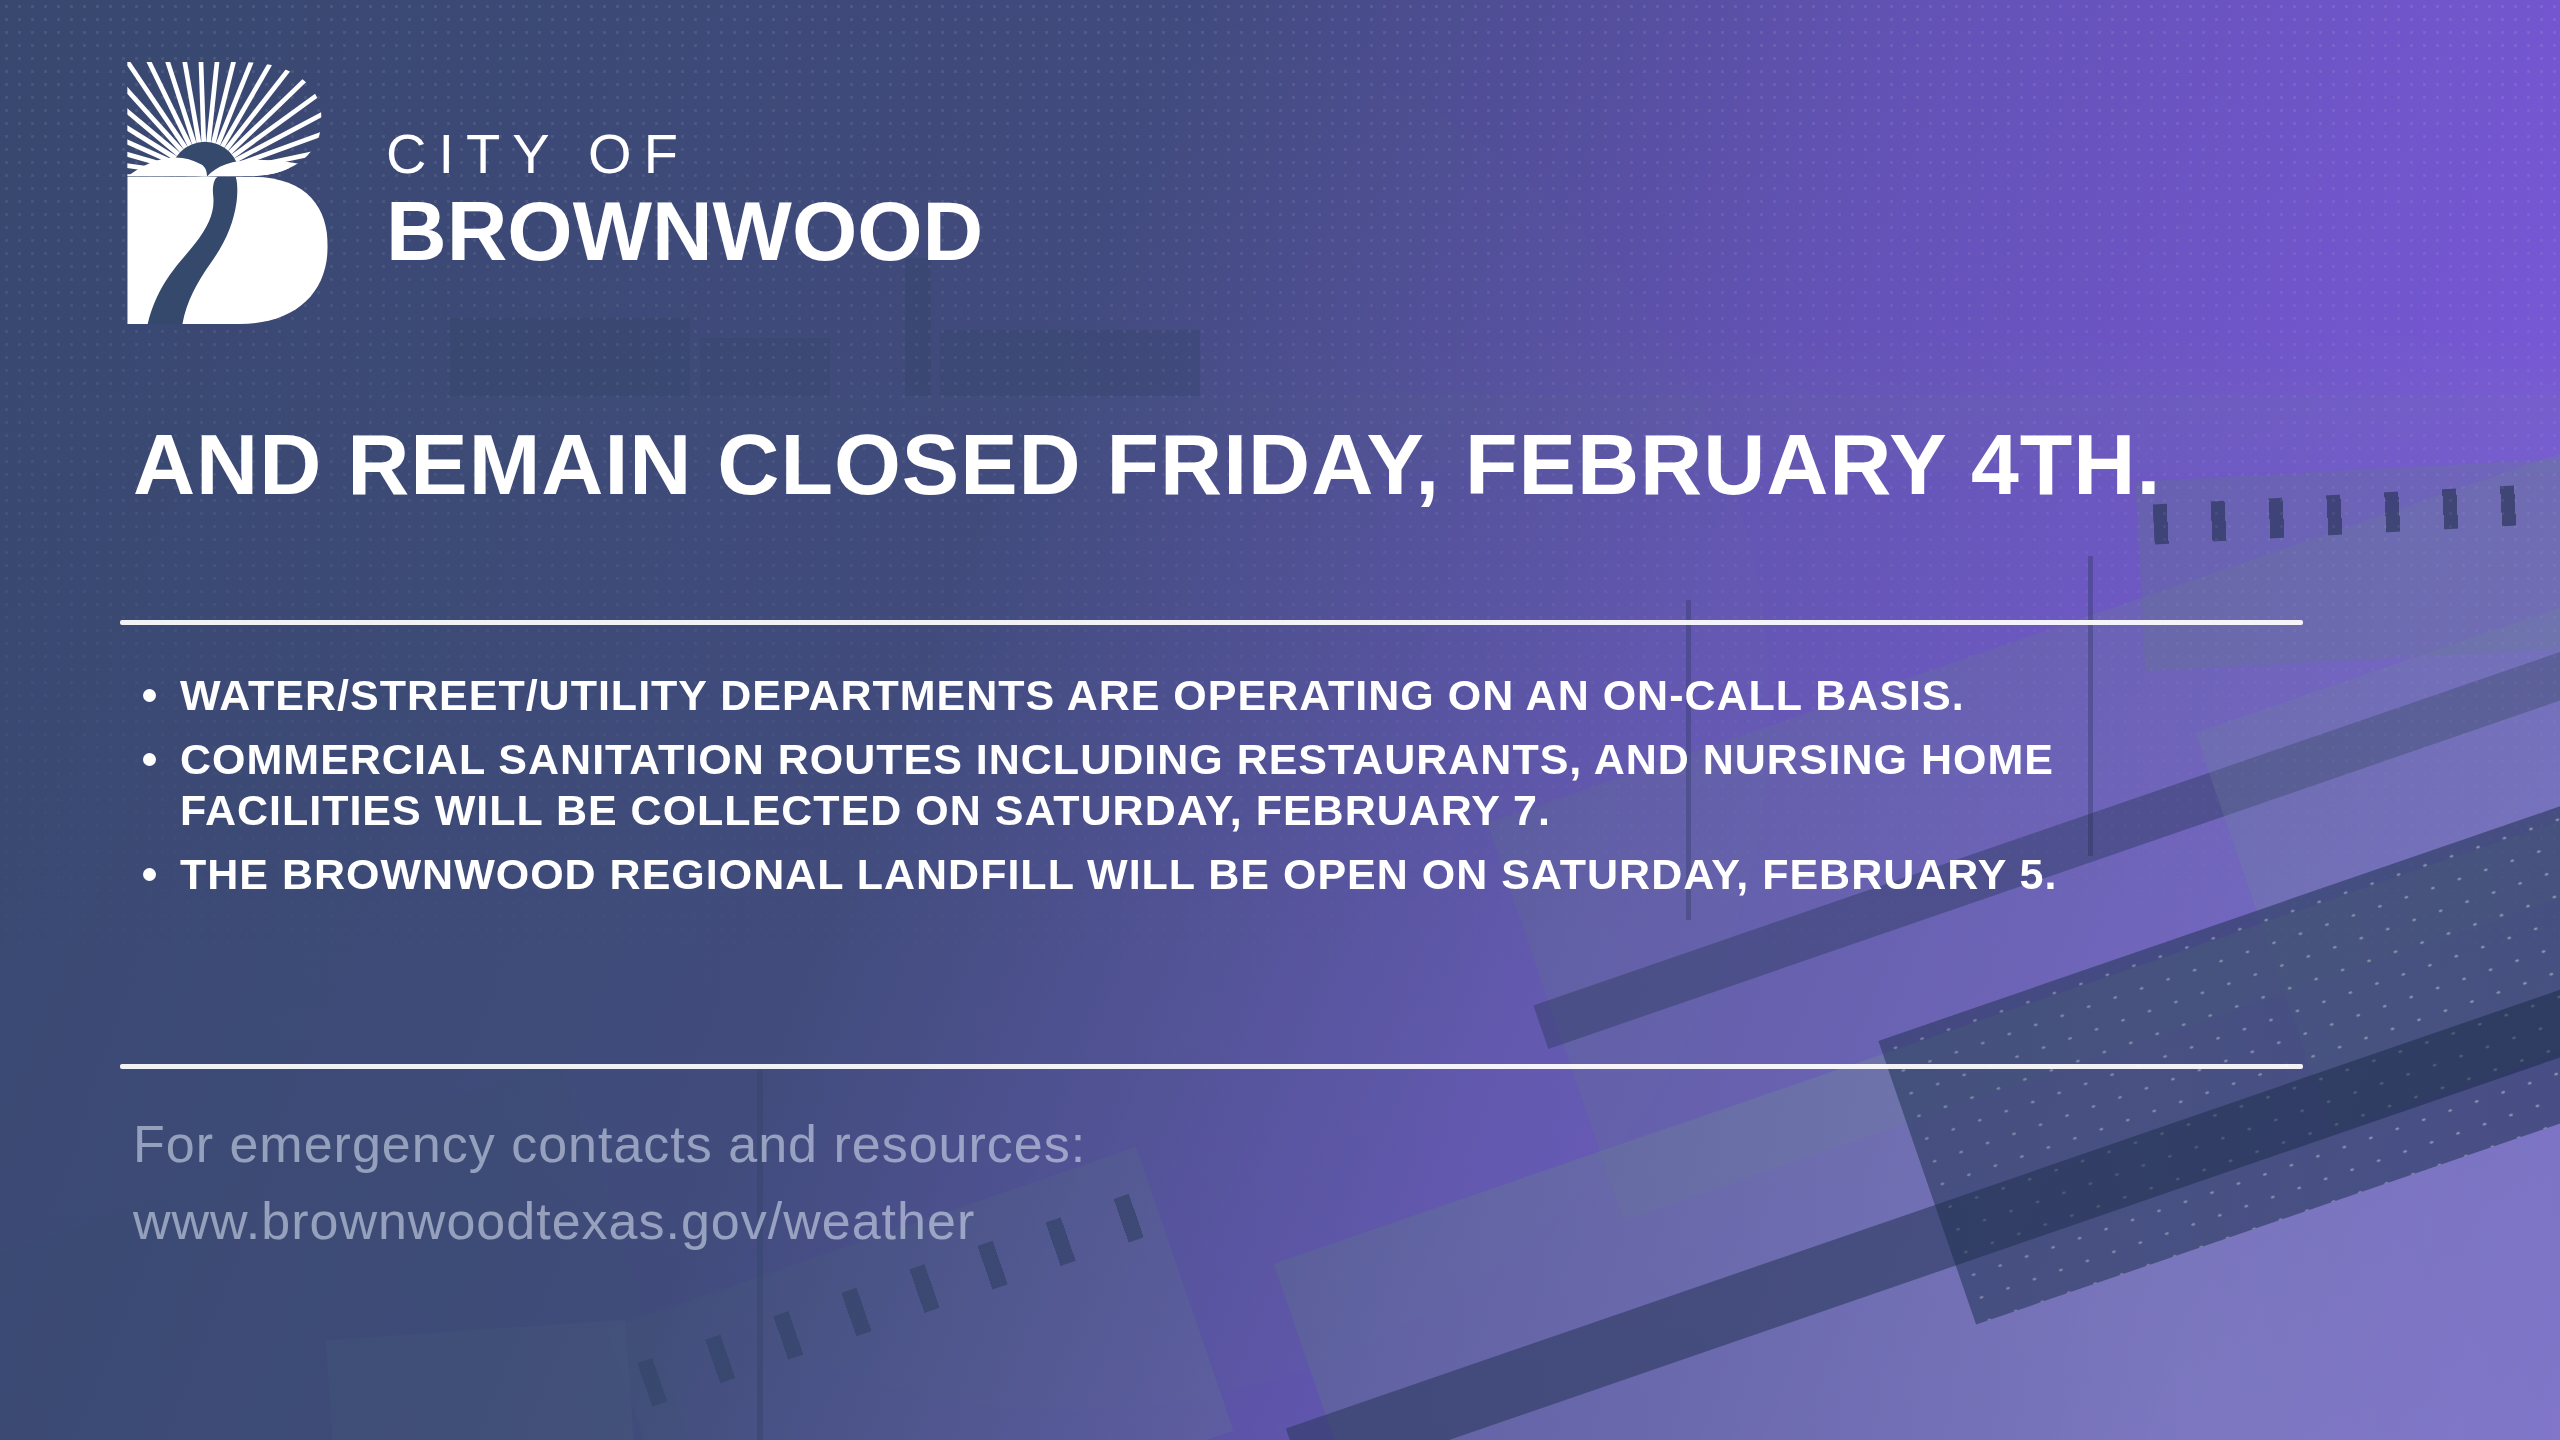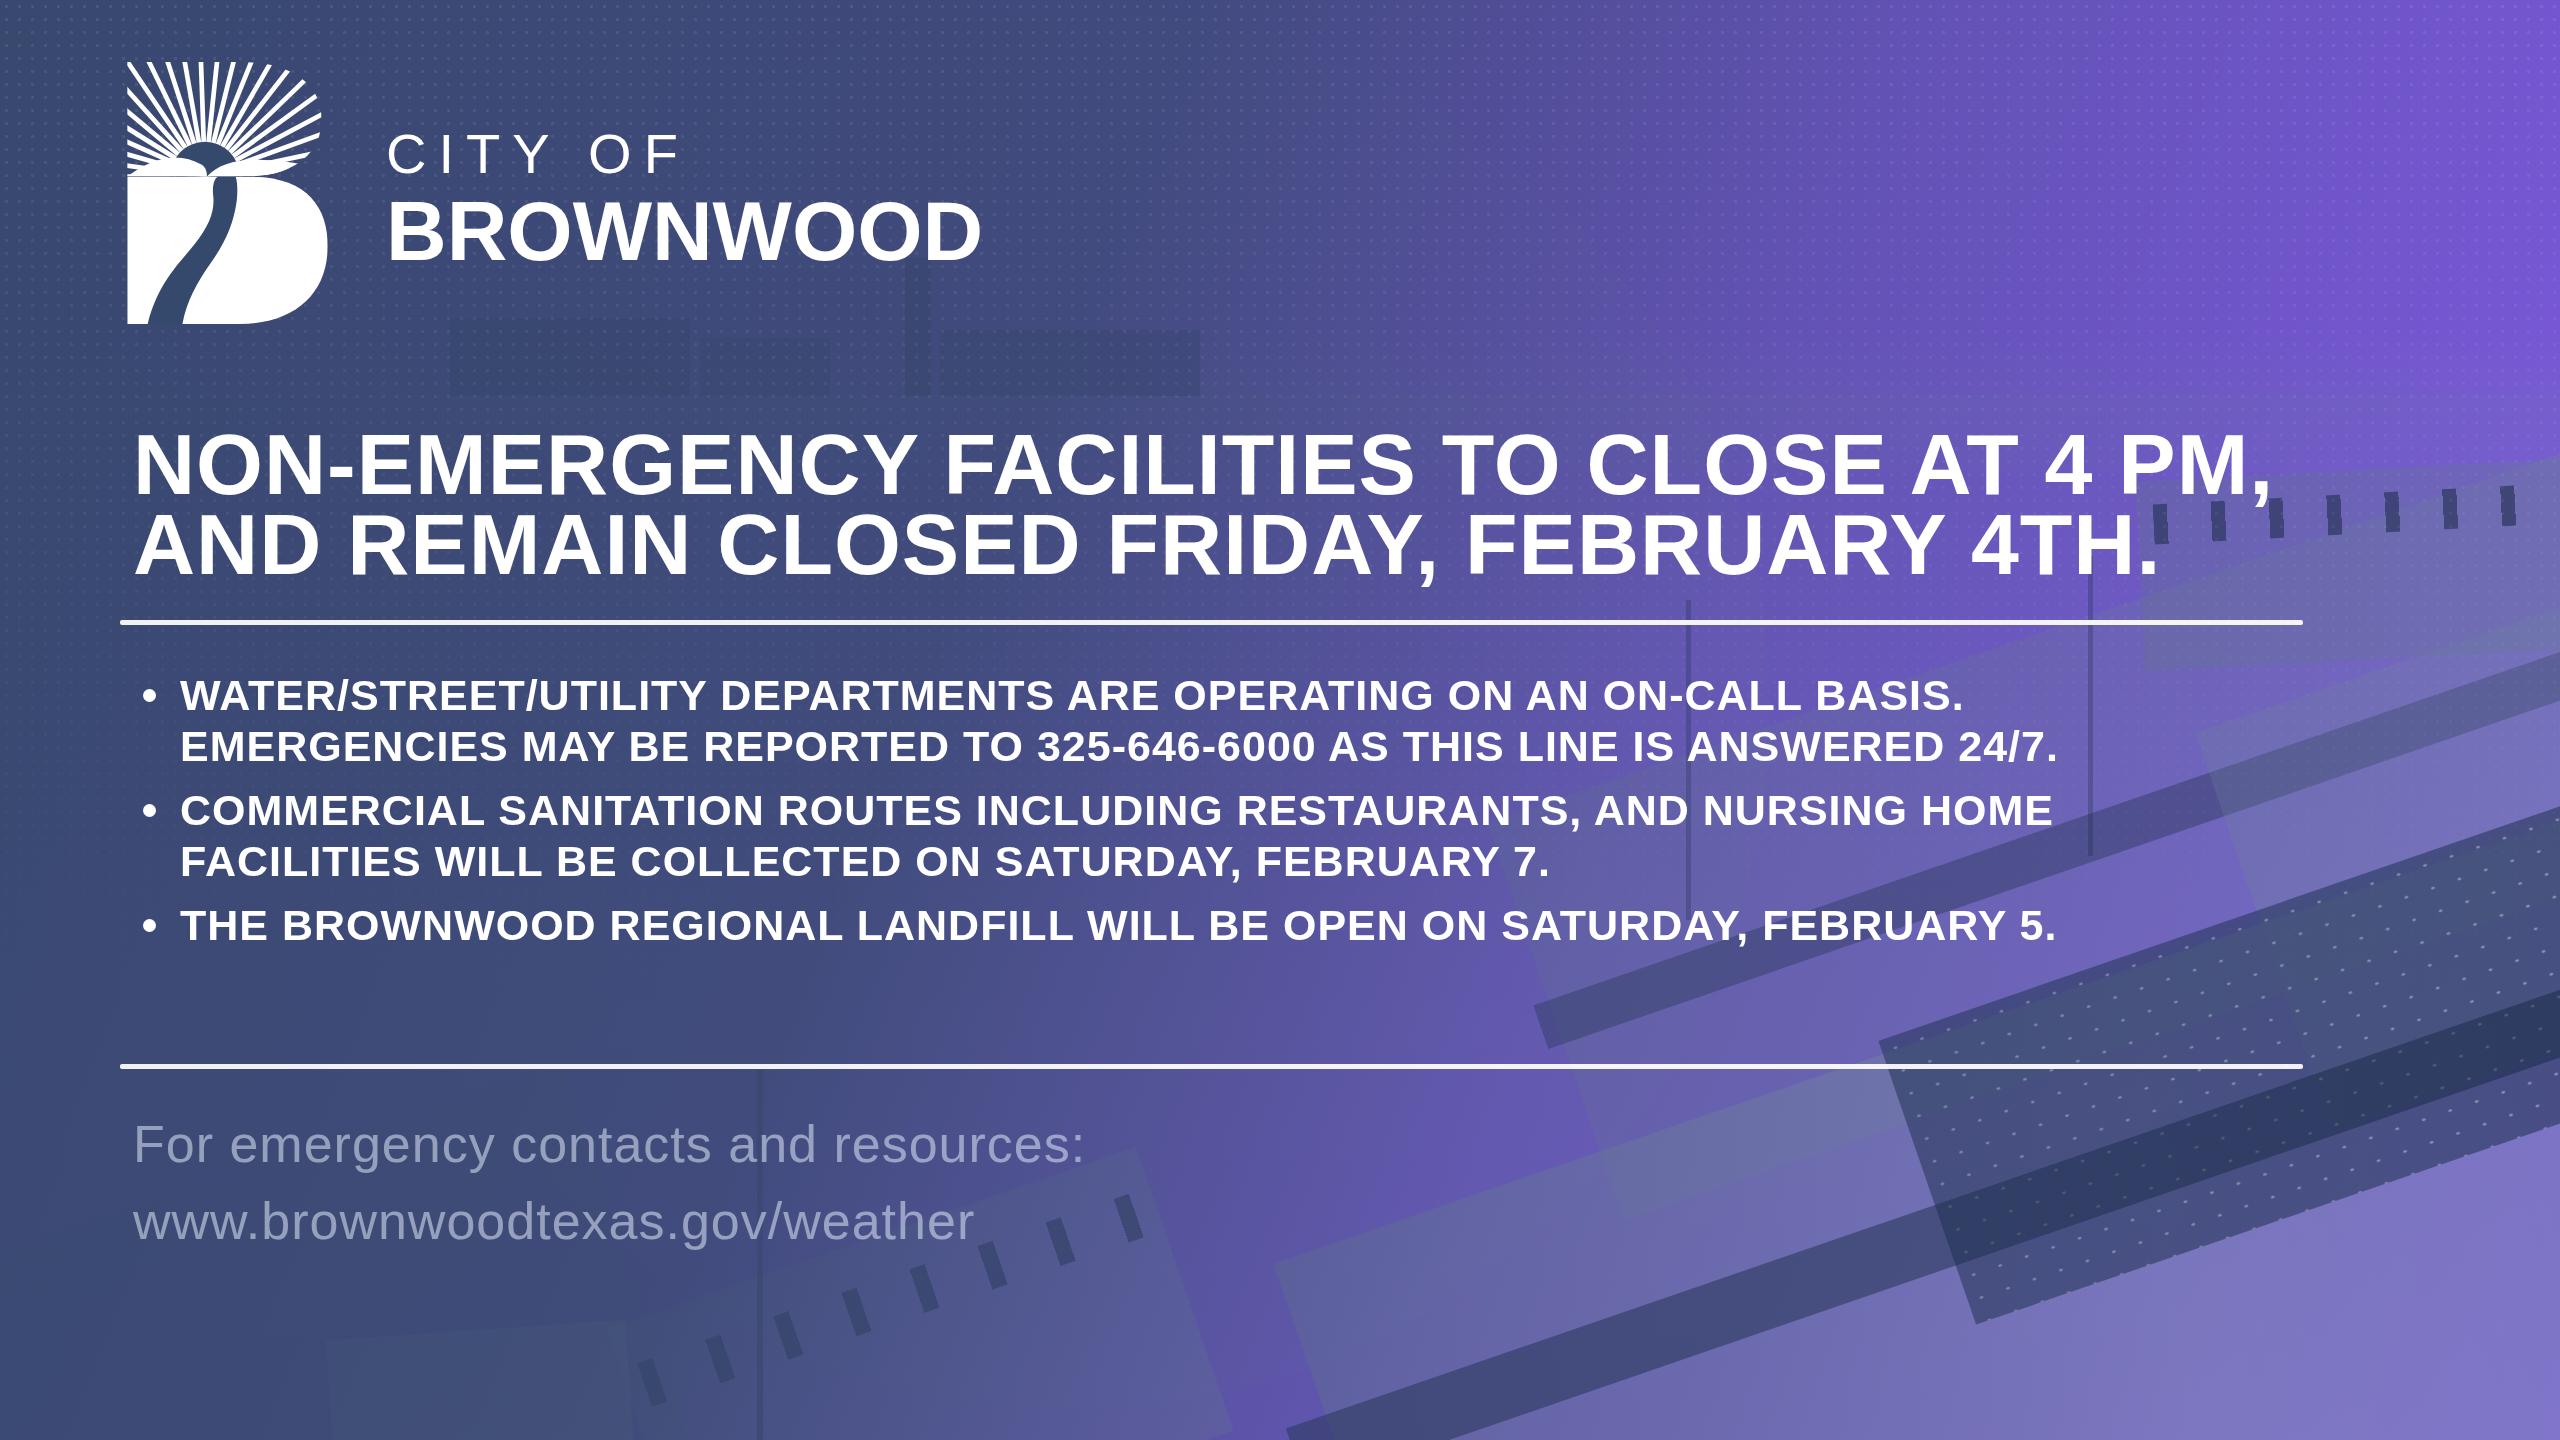--- a/index.html
+++ b/index.html
@@ -162,30 +162,28 @@
         <path fill="#35496C" d="M20,256 C30,216 50,198 66,178 C80,160 86,146 84,130 C83,122 85,112 90,112 L106,112 C108,118 108,128 107,136 C104,158 96,176 82,196 C68,216 58,234 54,256 Z"></path>
       </g>
     </svg>
     <div class="brand-text">
       <div class="city-of">CITY OF</div>
       <div class="brownwood">BROWNWOOD</div>
     </div>
   </header>
 
   <h1 class="headline">
-    <span>NON-EMERGENCY FACILITIES TO CLOSE AT 4 PM,</span>
     <span>AND REMAIN CLOSED FRIDAY, FEBRUARY 4TH.</span>
   </h1>
 
   <div class="divider divider-top"></div>
 
   <ul class="bullets">
     <li class="bullet">
       <span class="bl">WATER/STREET/UTILITY DEPARTMENTS ARE OPERATING ON AN ON-CALL BASIS.</span>
-      <span class="bl">EMERGENCIES MAY BE REPORTED TO 325-646-6000 AS THIS LINE IS ANSWERED 24/7.</span>
     </li>
     <li class="bullet">
       <span class="bl">COMMERCIAL SANITATION ROUTES INCLUDING RESTAURANTS, AND NURSING HOME</span>
       <span class="bl">FACILITIES WILL BE COLLECTED ON SATURDAY, FEBRUARY 7.</span>
     </li>
     <li class="bullet">
       <span class="bl">THE BROWNWOOD REGIONAL LANDFILL WILL BE OPEN ON SATURDAY, FEBRUARY 5.</span>
       <span class="bl"></span>
     </li>
   </ul>

